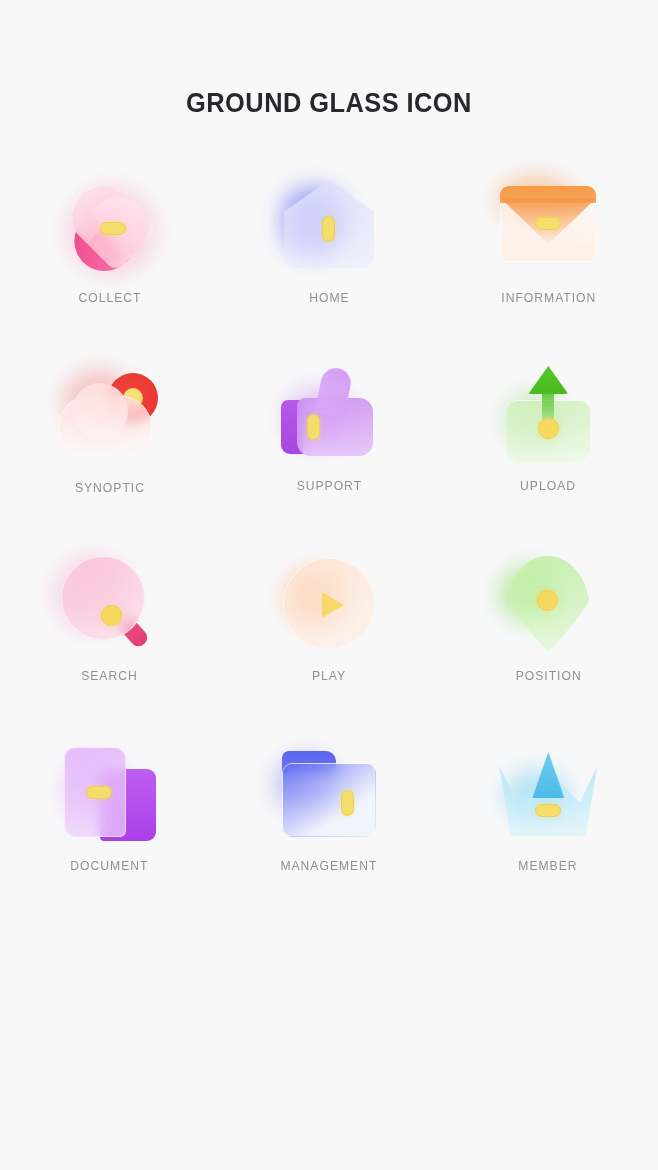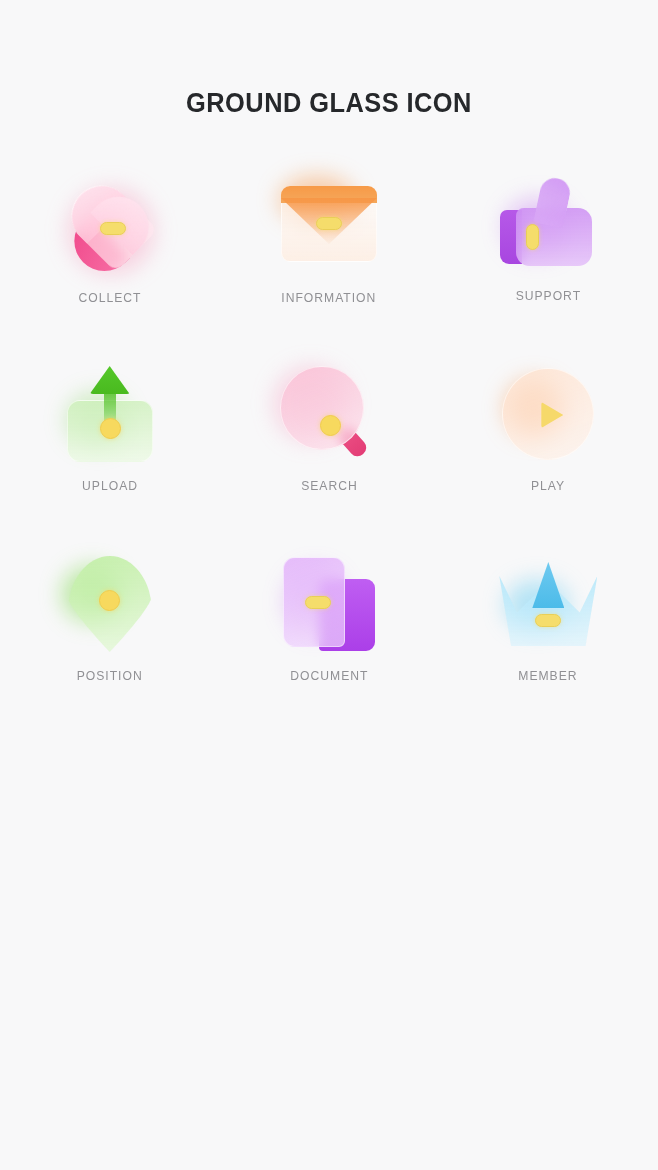--- a/index.html
+++ b/index.html
@@ -329,34 +329,54 @@
           <div class="sq"></div>
           <div class="lobeR"></div>
           <div class="lobeR2"></div>
         </div>
         <div class="pill h" style="left:50px; top:50px;"></div>
       </div>
       <div class="label">COLLECT</div>
     </div>
 
 
+    <div class="cell row1">
+      <div class="art">
+        <div class="glow home-glow"></div>
+        <div class="home"></div>
+        <div class="pill v" style="left:53px; top:44px;"></div>
+      </div>
+      <div class="label">HOME</div>
+    </div>
 
     <div class="cell row2">
       <div class="art">
         <div class="glow info-glow"></div>
         <div class="env">
           <div class="body"></div>
           <div class="top"></div>
           <div class="flap"></div>
         </div>
         <div class="pill h" style="left:47px; top:45px;"></div>
       </div>
       <div class="label">INFORMATION</div>
     </div>
 
+    <div class="cell row2">
+      <div class="art">
+        <div class="glow syn-glow"></div>
+        <div class="syn">
+          <div class="sun"></div>
+          <div class="sundot"></div>
+          <div class="cloud"></div>
+          <div class="puff"></div>
+        </div>
+      </div>
+      <div class="label">SYNOPTIC</div>
+    </div>
 
 
     <div class="cell row3">
       <div class="art">
         <div class="glow sup-glow"></div>
         <div class="thumb">
           <div class="cuff"></div>
           <div class="palm"></div>
           <div class="up"></div>
         </div>
@@ -414,20 +434,31 @@
         <div class="glow doc-glow"></div>
         <div class="doc">
           <div class="back"></div>
           <div class="front"></div>
         </div>
         <div class="pill h" style="left:36px; top:44px;"></div>
       </div>
       <div class="label">DOCUMENT</div>
     </div>
 
+    <div class="cell row5">
+      <div class="art">
+        <div class="glow mgt-glow"></div>
+        <div class="fold">
+          <div class="tab"></div>
+          <div class="body"></div>
+        </div>
+        <div class="pill v" style="left:72px; top:48px;"></div>
+      </div>
+      <div class="label">MANAGEMENT</div>
+    </div>
 
     <div class="cell row5">
       <div class="art">
         <div class="glow mem-glow"></div>
         <div class="crown">
           <div class="base"></div>
           <div class="peak"></div>
         </div>
         <div class="pill h" style="left:47px; top:62px;"></div>
       </div>

